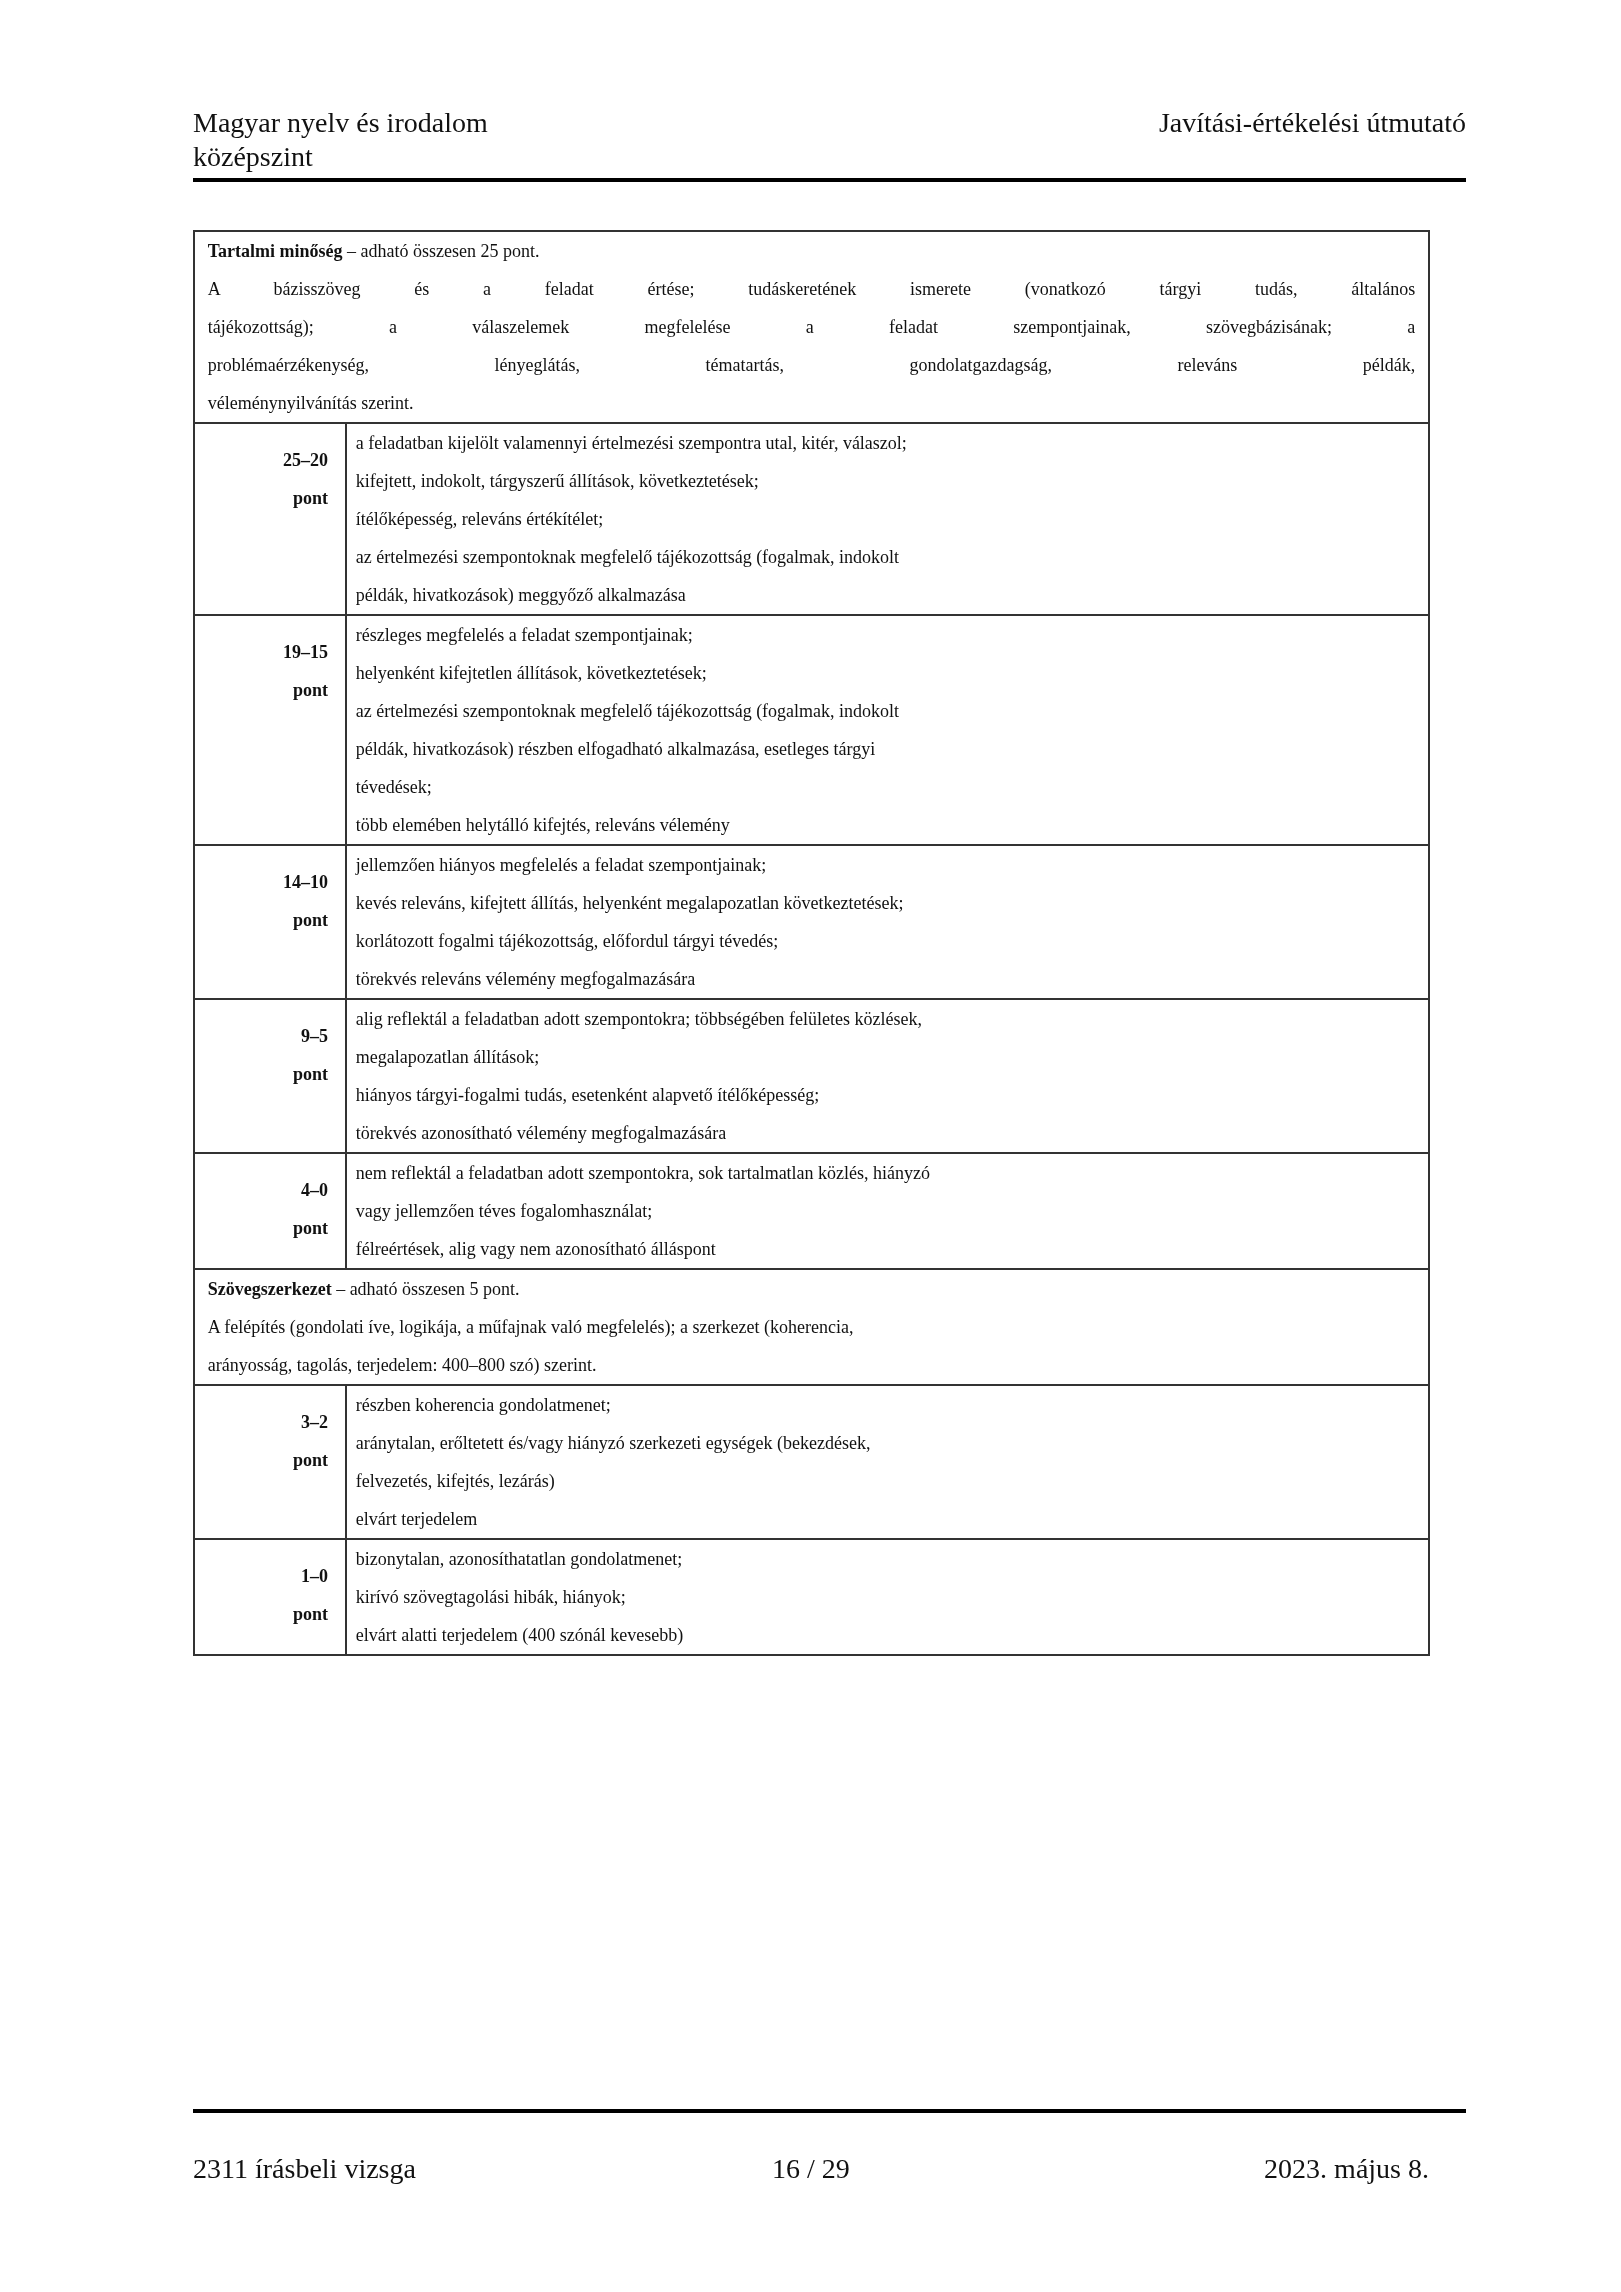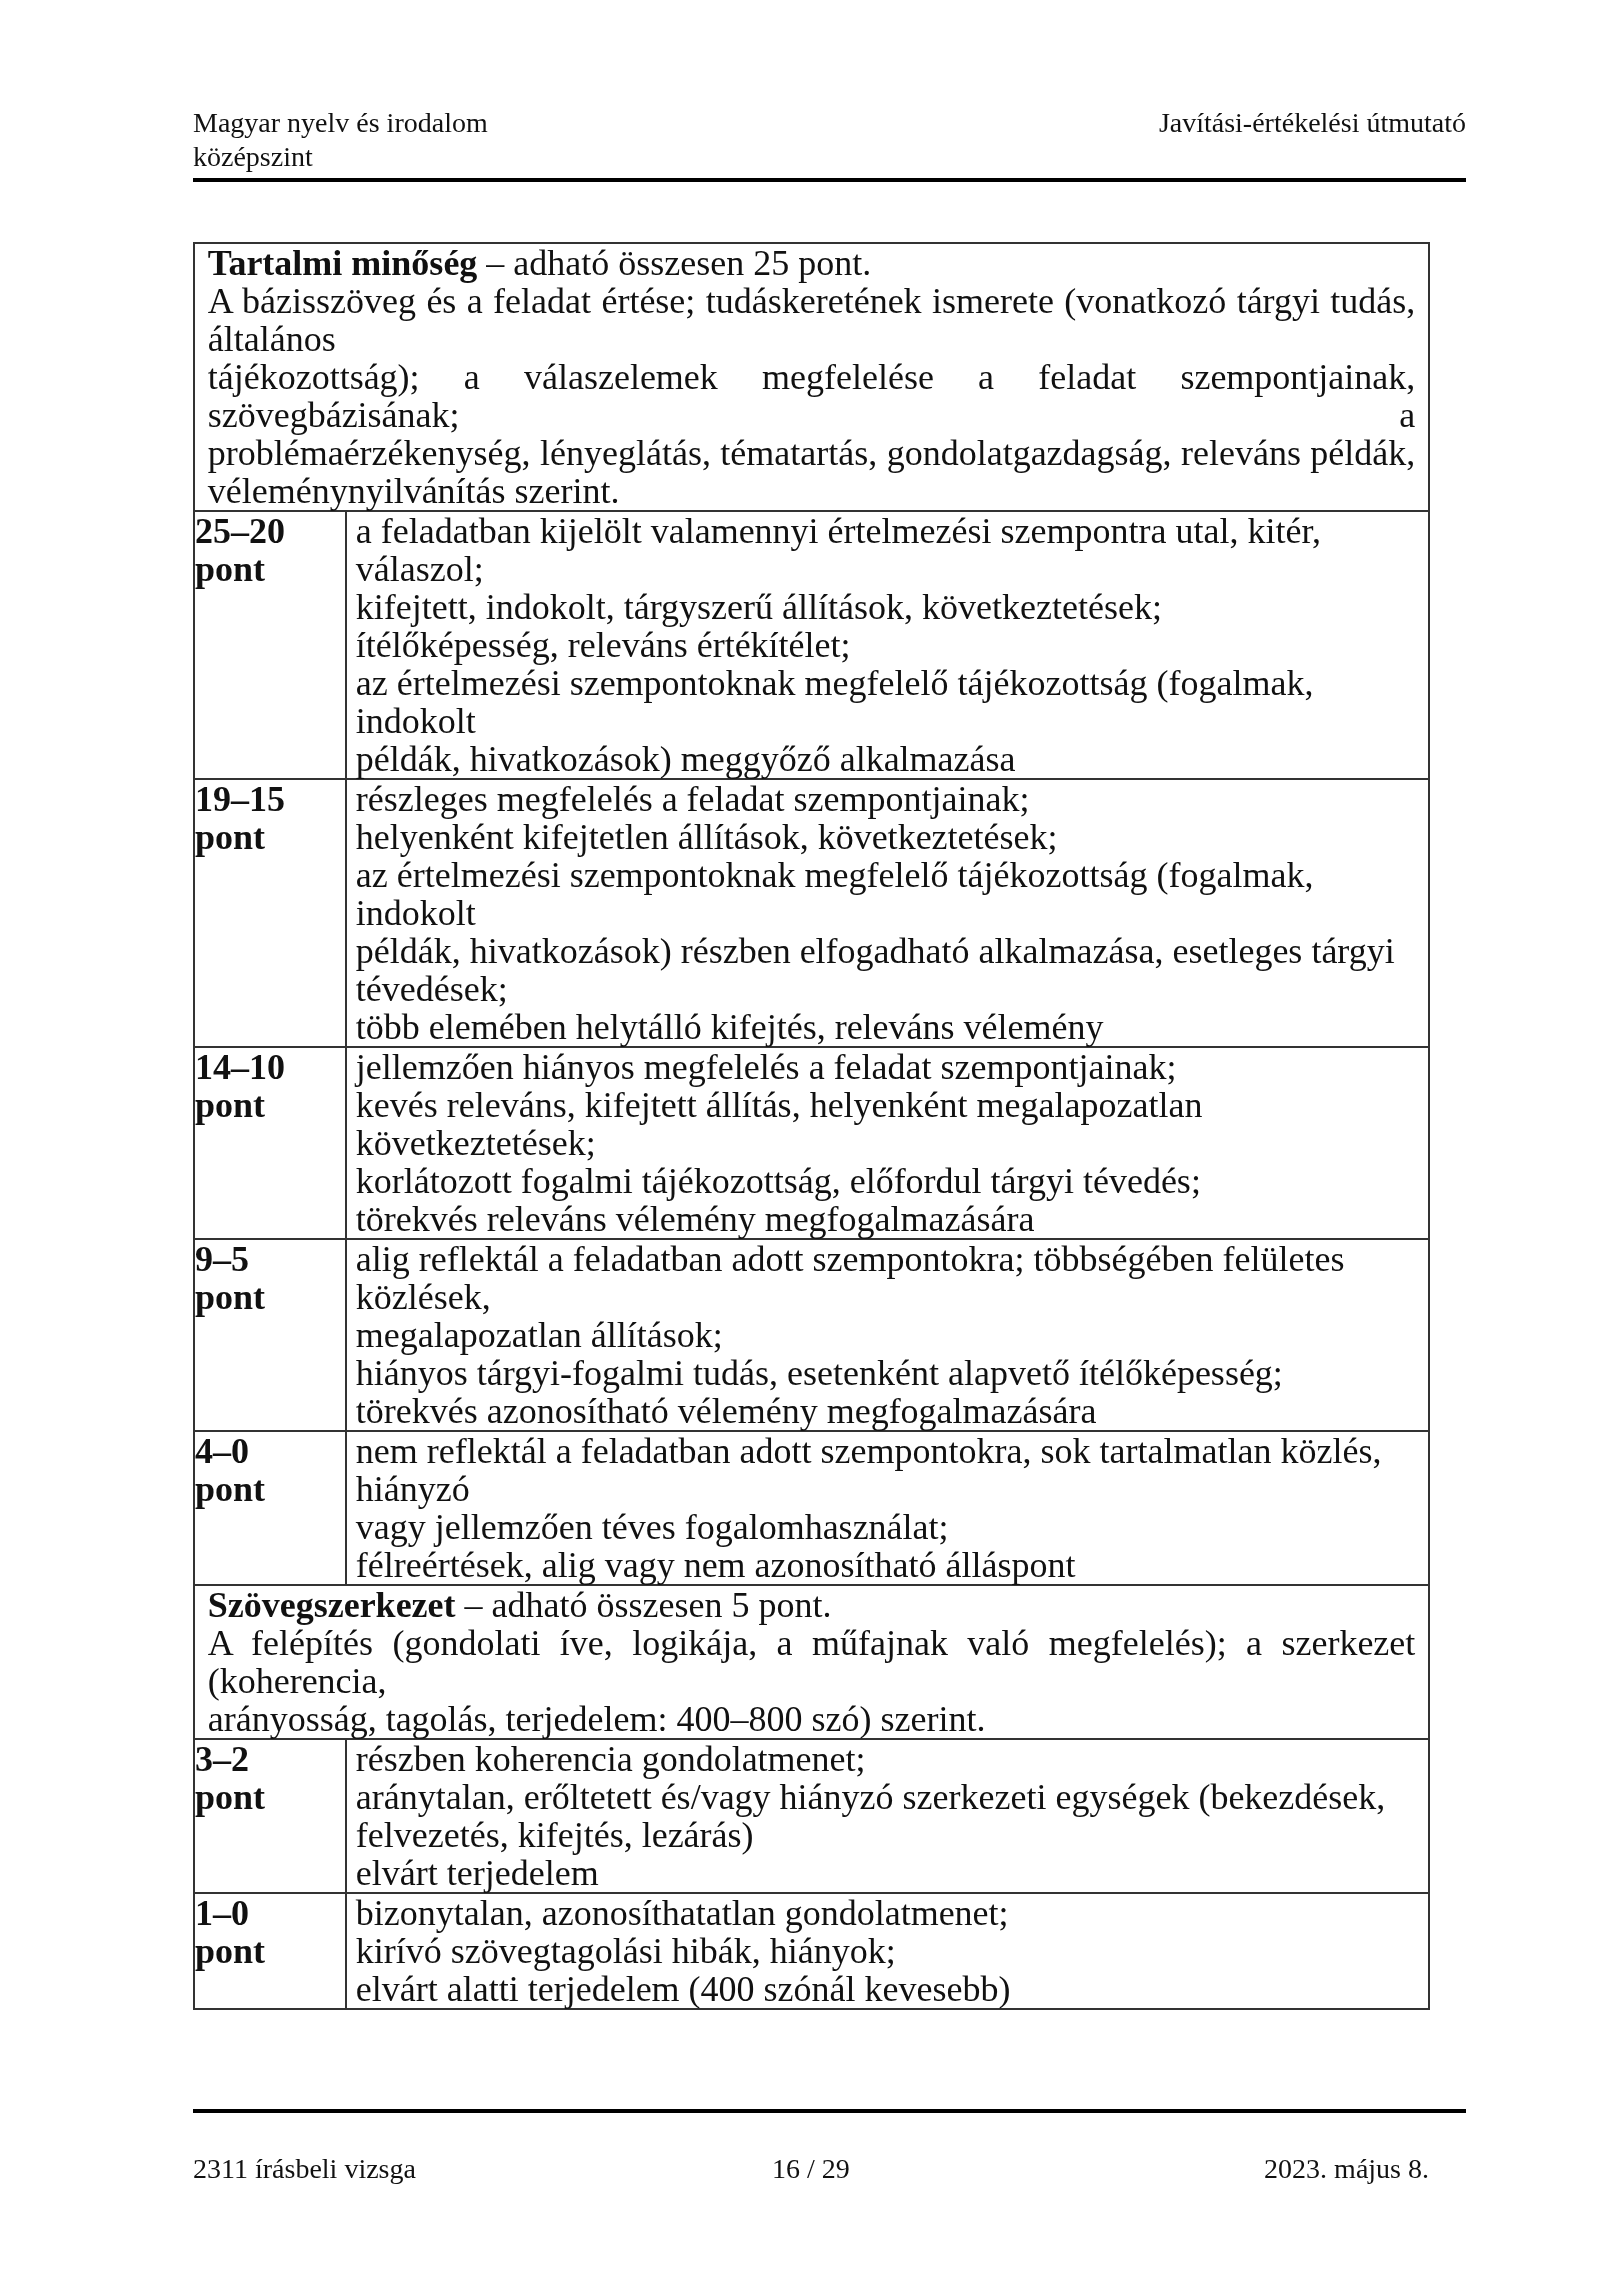--- a/index.html
+++ b/index.html
@@ -14,30 +14,30 @@
   }
   .page-header .hl { position: absolute; left: 0; top: 0; }
   .page-header .hr { position: absolute; right: 0; top: 0; }
   .header-rule {
     position: absolute; left: 193px; top: 178px; width: 1273px; height: 3.9px;
     background: #000;
   }
   .grid {
     position: absolute; left: 193px; top: 230px; width: 1235px;
     border-collapse: collapse; table-layout: fixed;
-    font-size: 36px; line-height: 38px; margin-top: 12px;
+    font-size: 18px; line-height: 38px;
   }
   .grid td {
     border: 2px solid #333;
     vertical-align: top;
     padding: 0 9.8px 0 8.8px;
   }
   .grid td.score {
-    width: 130px; text-align: left; font-weight: bold;
-    padding: 0;
+    width: 130px; text-align: right; font-weight: bold;
+    padding: 17px;
   }
   .grid td.section { padding: 0 12.7px 0 12.7px; text-align: justify; }
   .grid tr.thick-top td { border-top: 2.9px solid #222; }
   .grid td.desc { padding-left: 8.8px; }
   .line { display: block; }
   .bold { font-weight: bold; }
   .justify-line { display: block; text-align: justify; text-align-last: justify; }
   .footer-rule {
     position: absolute; left: 193px; top: 2109px; width: 1273px; height: 3.9px;
     background: #000;

